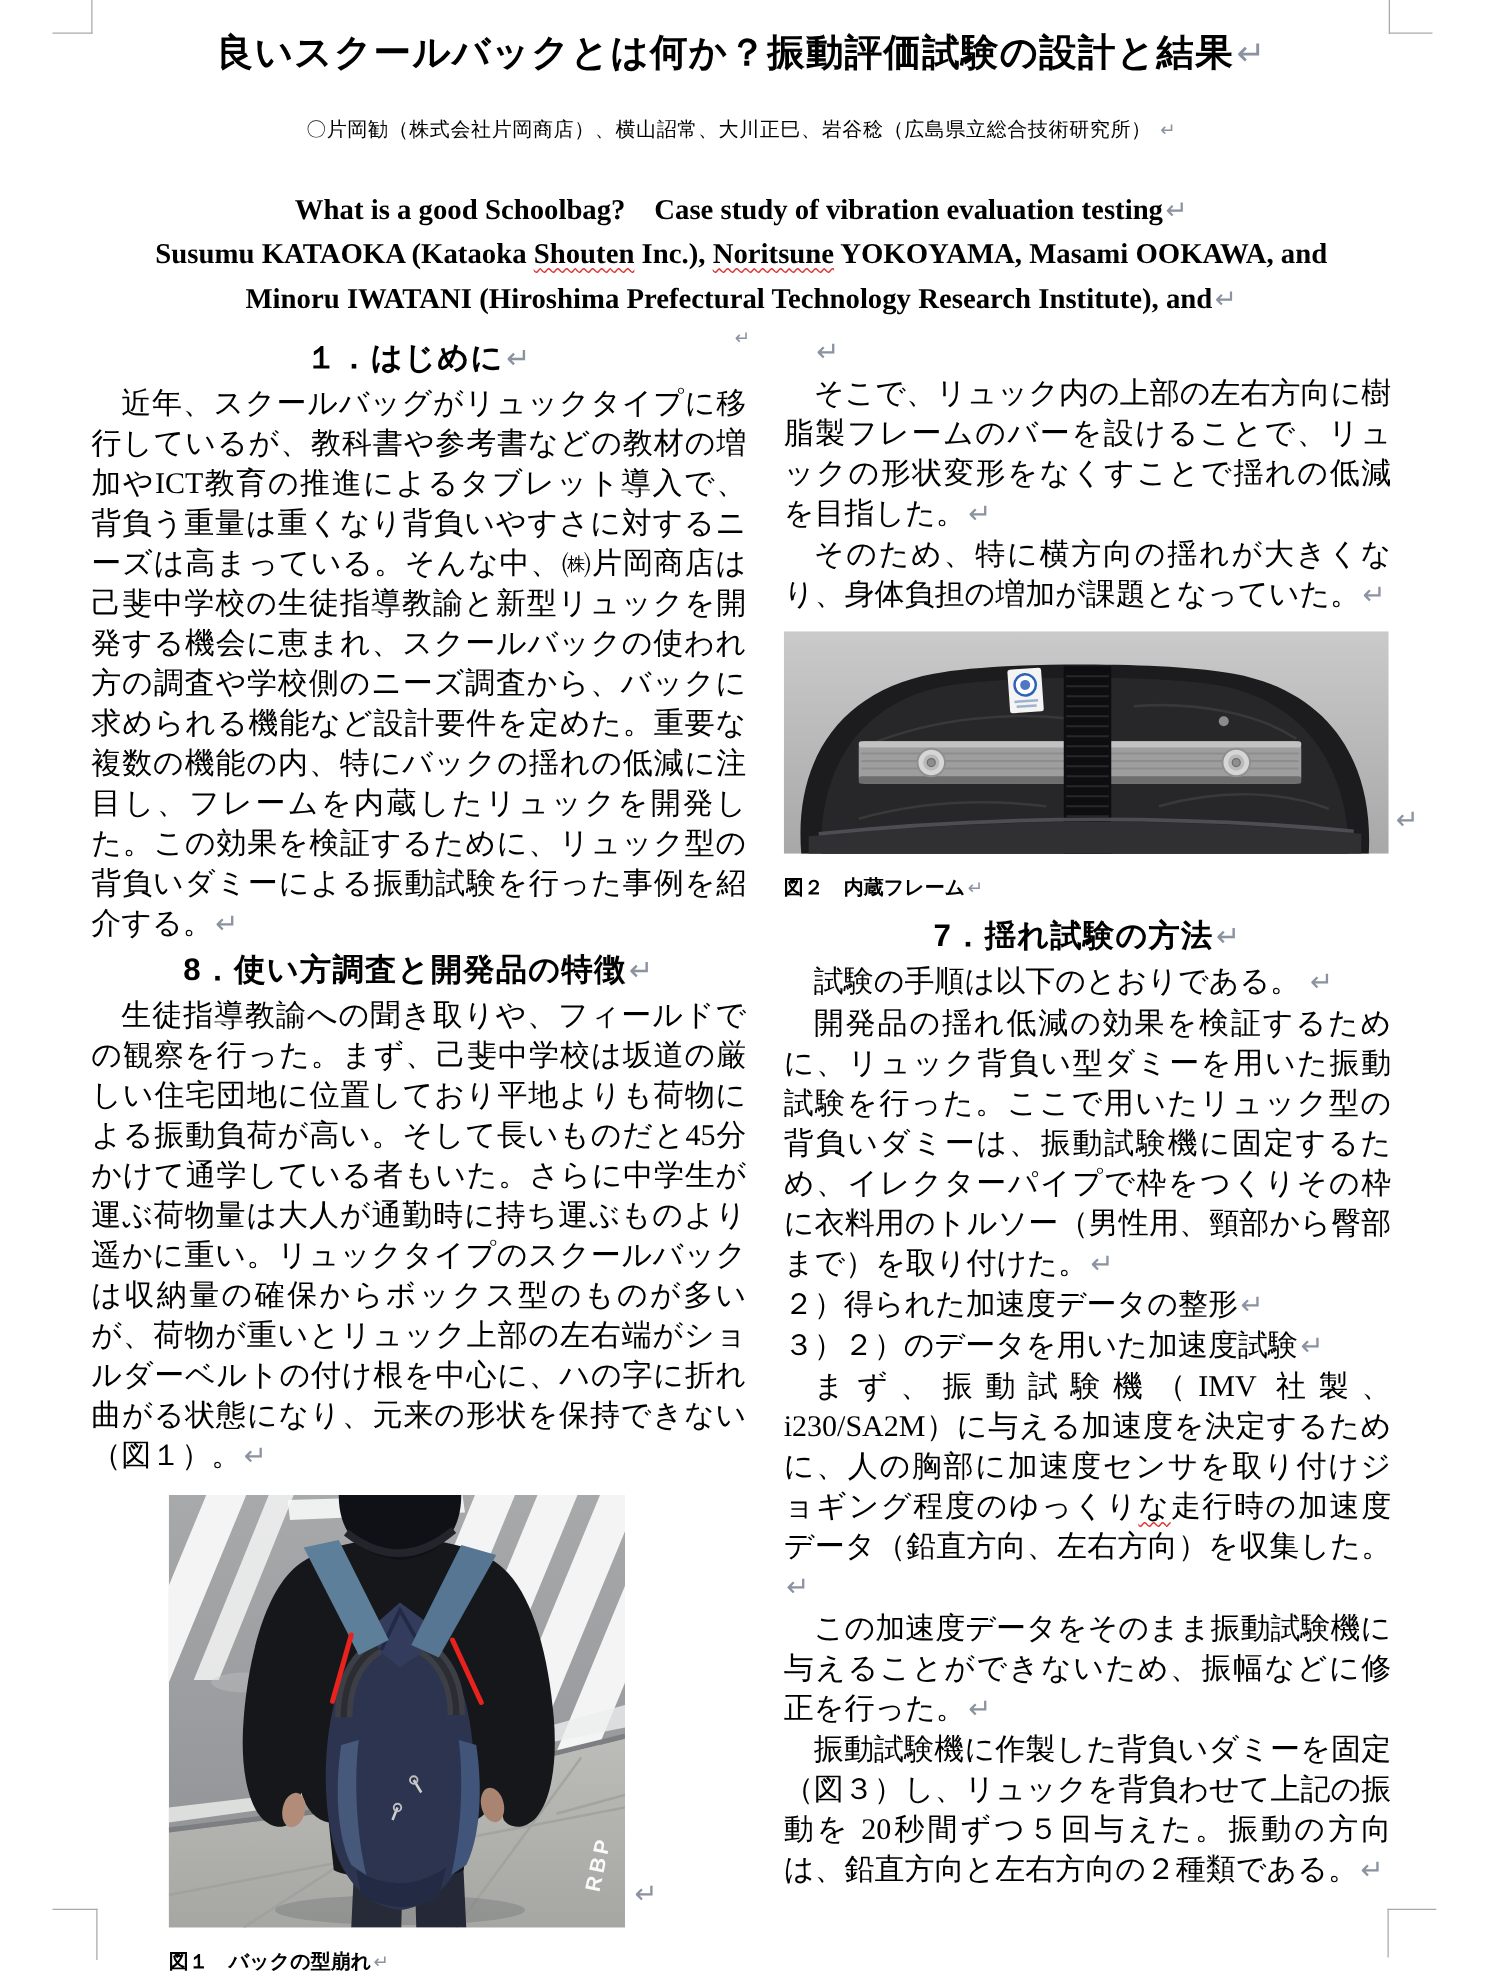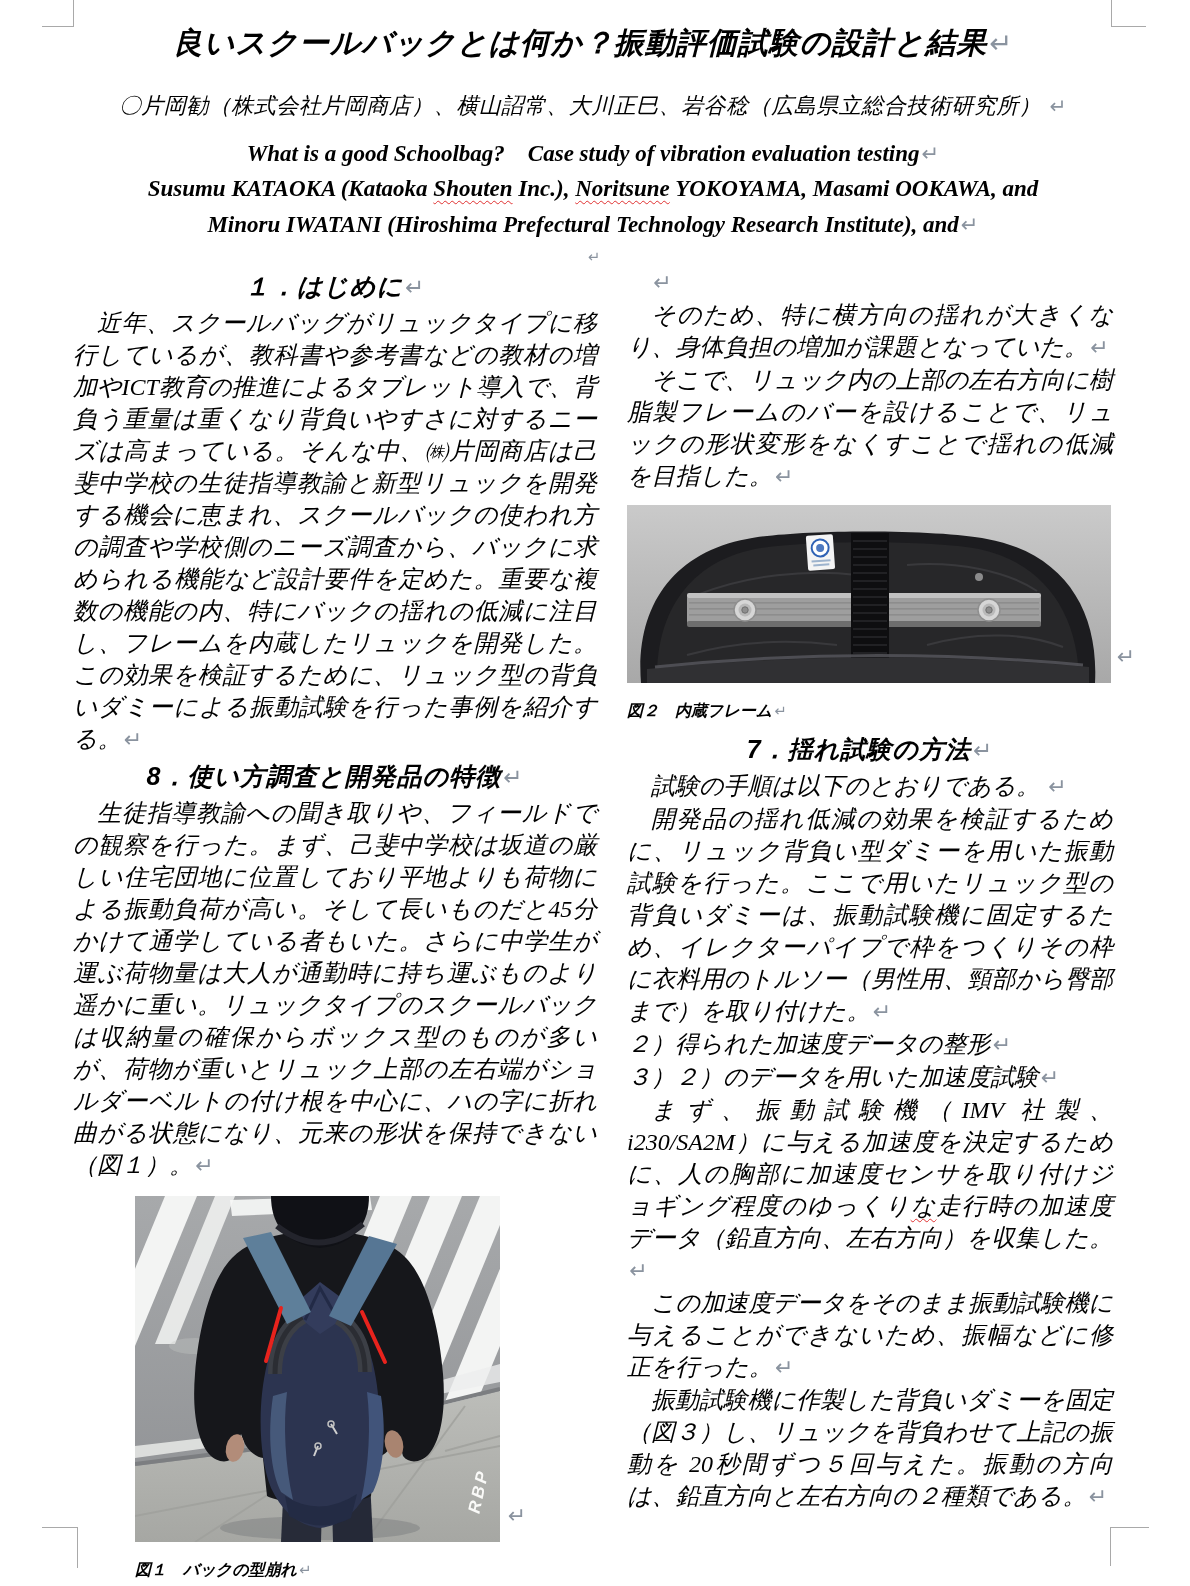--- a/index.html
+++ b/index.html
@@ -1,32 +1,32 @@
 <!DOCTYPE html>
 <html lang="ja"><head>
 <meta charset="utf-8">
 <style>
   html,body{margin:0;padding:0;background:#ffffff;}
   .page{position:relative;width:1190px;height:1586px;background:#ffffff;overflow:hidden;
-        font-family:"Liberation Serif","DejaVu Serif",serif;color:#000;font-style:italic;}
+        font-family:"Liberation Serif","DejaVu Serif",serif;color:#000;}
 
   
   .crop{position:absolute;}
   .crop-tl{left:42px;top:0;width:31px;height:26px;border-right:1px solid #a9a9a9;border-bottom:1px solid #a9a9a9;}
   .crop-tr{left:1111px;top:0;width:34px;height:26px;border-left:1px solid #a9a9a9;border-bottom:1px solid #a9a9a9;}
   .crop-bl{left:42px;top:1527px;width:35px;height:40px;border-right:1px solid #a9a9a9;border-top:1px solid #a9a9a9;}
   .crop-br{left:1110px;top:1527px;width:38px;height:38px;border-left:1px solid #a9a9a9;border-top:1px solid #a9a9a9;}
 
   
   .header{position:absolute;left:73px;top:20px;width:1040px;text-align:center;}
   .title-ja{font-family:"Liberation Sans","DejaVu Sans",sans-serif;font-weight:bold;
             font-size:30px;line-height:46px;letter-spacing:1px;}
   .authors-ja{font-family:"Liberation Sans","DejaVu Sans",sans-serif;
-            font-size:22px;line-height:30px;margin-top:24px;letter-spacing:.5px;}
-  .title-en{font-size:23px;font-weight:bold;margin-top:16px;line-height:34px;}
+            font-size:16px;line-height:30px;margin-top:24px;letter-spacing:.5px;}
+  .title-en{font-size:23px;font-weight:bold;margin-top:31px;line-height:34px;}
   .authors-en{font-size:23px;font-weight:bold;line-height:36px;}
   .blankline{line-height:24px;margin-top:2px;}
 
   
   .pmark{font-family:"DejaVu Sans","Liberation Sans",sans-serif;color:#8a939f;
          font-weight:normal;font-size:.92em;padding-left:2px;}
 
   
   .spell{text-decoration-line:underline;text-decoration-style:wavy;
          text-decoration-color:#e03131;text-decoration-thickness:1px;text-underline-offset:4px;}
@@ -148,22 +148,22 @@
           <line x1="227" y1="116" x2="250" y2="166"></line>
         </g>
       </svg>
       <span class="pmark fig-pmark">↵</span>
       <figcaption><span>図１　バックの型崩れ</span><span class="pmark">↵</span></figcaption>
     </figure>
   </div>
 
   <div class="col col-right">
     <p><span class="pmark">↵</span></p>
+    <p><span>そこで、リュック内の上部の左右方向に樹脂製フレームのバーを設けることで、リュックの形状変形をなくすことで揺れの低減を目指した。</span><span class="pmark">↵</span></p>
     <p><span>そのため、特に横方向の揺れが大きくなり、身体負担の増加が課題となっていた。</span><span class="pmark">↵</span></p>
-    <p><span>そこで、リュック内の上部の左右方向に樹脂製フレームのバーを設けることで、リュックの形状変形をなくすことで揺れの低減を目指した。</span><span class="pmark">↵</span></p>
 
     <figure class="fig2">
       <svg width="484" height="178" viewBox="0 0 484 178" role="img">
         <defs>
           <linearGradient id="wall" x1="0" y1="0" x2="0" y2="1">
             <stop offset="0" stop-color="#cacaca"></stop>
               <stop offset="1" stop-color="#a8a8a8"></stop>
           </linearGradient>
         </defs>
         <rect width="484" height="178" fill="url(#wall)"></rect>

